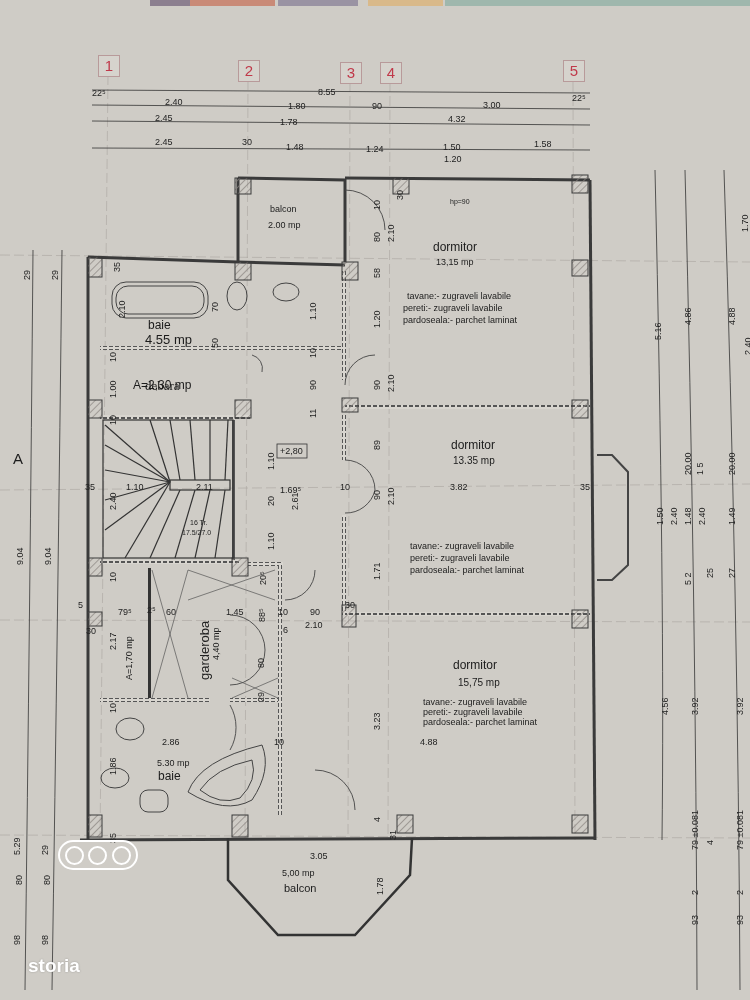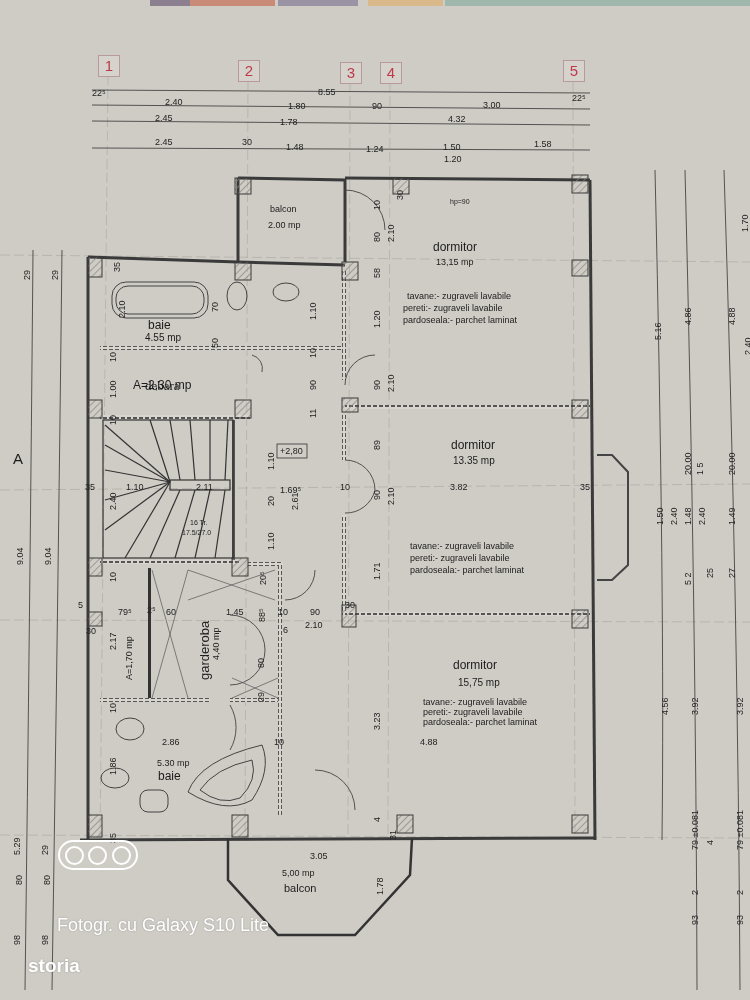--- a/index.html
+++ b/index.html
@@ -317,21 +317,21 @@
       <div class="vdim" style="left: 388px; top: 840px;">31</div>
       <div class="vdim" style="left: 372px; top: 822px;">4</div>
       <div class="dim" style="left: 310px; top: 851px;">3.05</div>
       <div class="vdim" style="left: 375px; top: 895px;">1.78</div>
     </div>
 
   <div class="room-name" style="left:270px;top:204px;font-size:9px;">balcon</div>
   <div class="room-area" style="left:268px;top:220px;font-size:9px;">2.00 mp</div>
 
   <div class="room-name" style="left:148px;top:318px;font-size:12px;">baie</div>
-  <div class="room-area" style="left:145px;top:332px;font-size:10px;">4.55 mp</div>
+  <div class="room-area" style="left:145px;top:332px;font-size:13px;">4.55 mp</div>
 
   <div class="room-name" style="left:145px;top:378px;font-size:13px;font-family:Liberation Serif, serif;">debara</div>
   <div class="room-area" style="left:133px;top:378px;font-size:12px;">A=2,30 mp</div>
 
   <div class="room-area" style="left:450px;top:198px;font-size:7px;">hp=90</div>
   <div class="room-name" style="left:433px;top:240px;">dormitor</div>
   <div class="room-area" style="left:436px;top:257px;font-size:9px;">13,15 mp</div>
   <div class="spec" style="left:403px;top:290px;">
     <div style="padding-left:4px">tavane:- zugraveli lavabile</div>
     <div>pereti:- zugraveli lavabile</div>
@@ -366,15 +366,14 @@
 
   <div class="dim" style="left:280px;top:446px;font-size:9px;">+2,80</div>
   <div class="dim" style="left:190px;top:519px;font-size:7px;">16 Tr.</div>
   <div class="dim" style="left:182px;top:529px;font-size:7px;">17.5/27.0</div>
 
   <div class="cam-icon">
     <div class="cam-lens"></div>
     <div class="cam-lens"></div>
     <div class="cam-lens"></div>
   </div>
-  <div class="watermark" style="left:57px;top:915px;font-size:18px;">Fotogr. cu Galaxy S10 Lite</div>
   <div class="watermark" style="left:28px;top:955px;font-size:19px;font-weight:bold;">storia</div>
 </div>
 
 </body></html>

